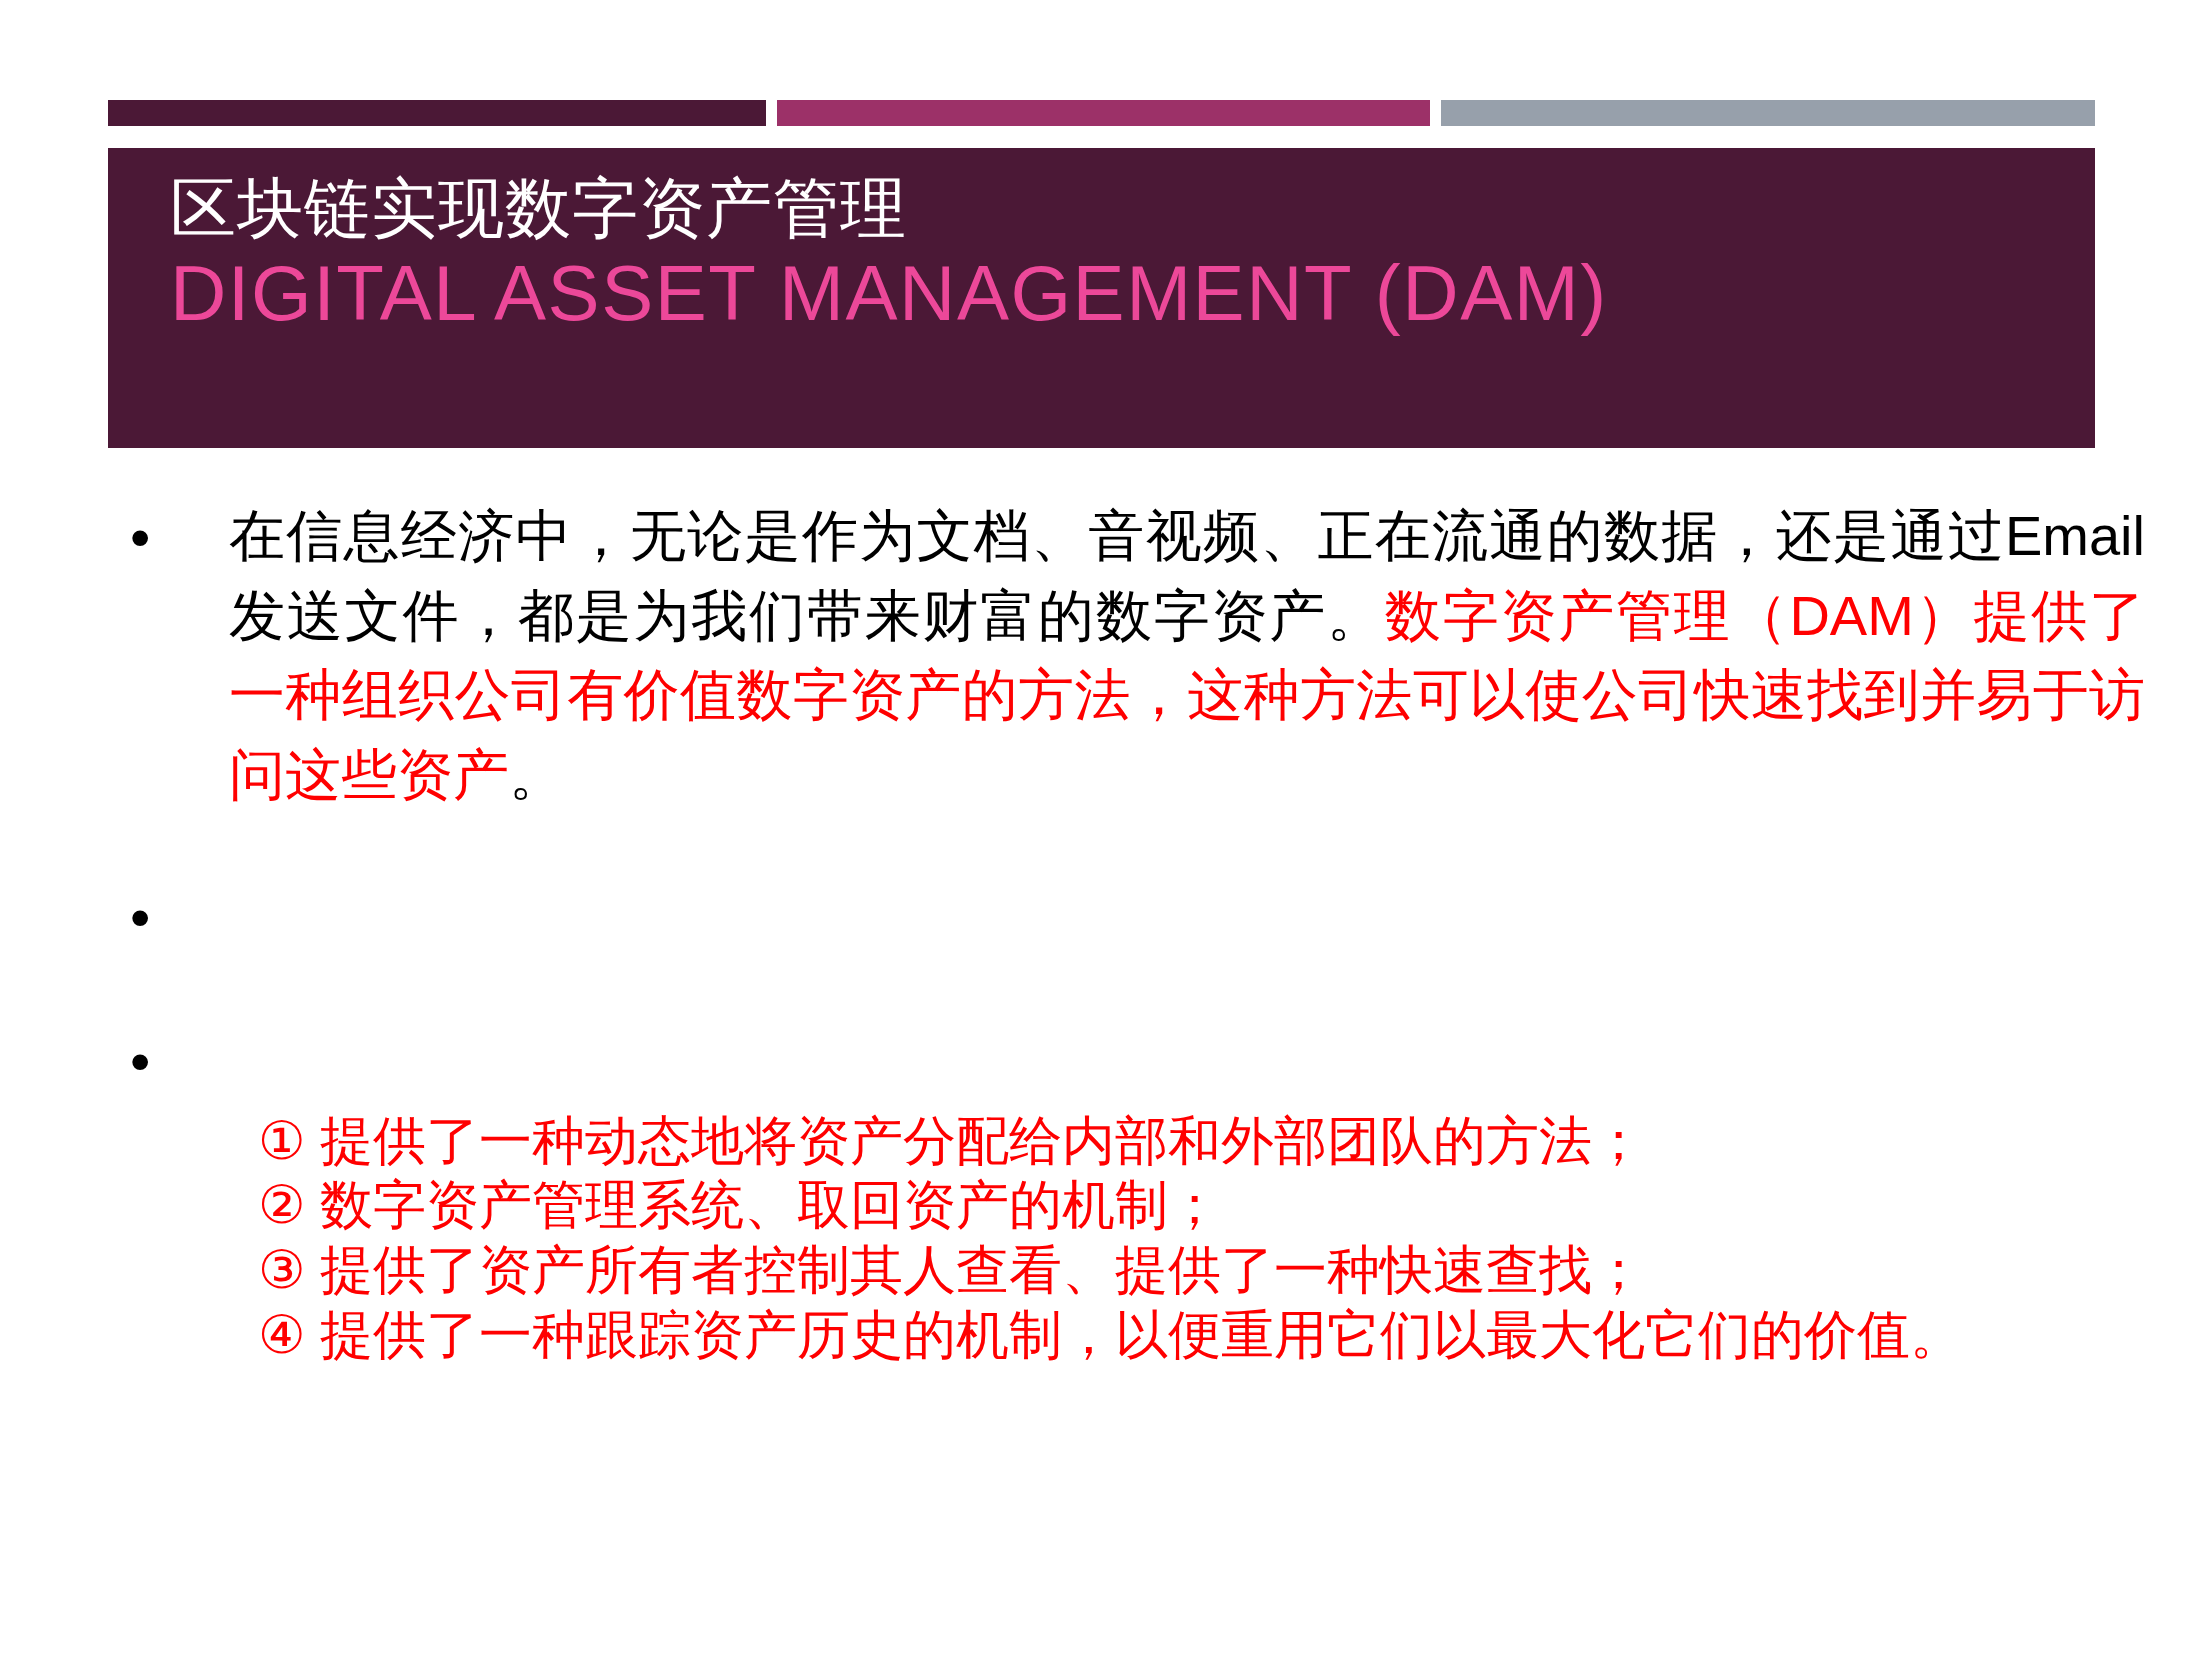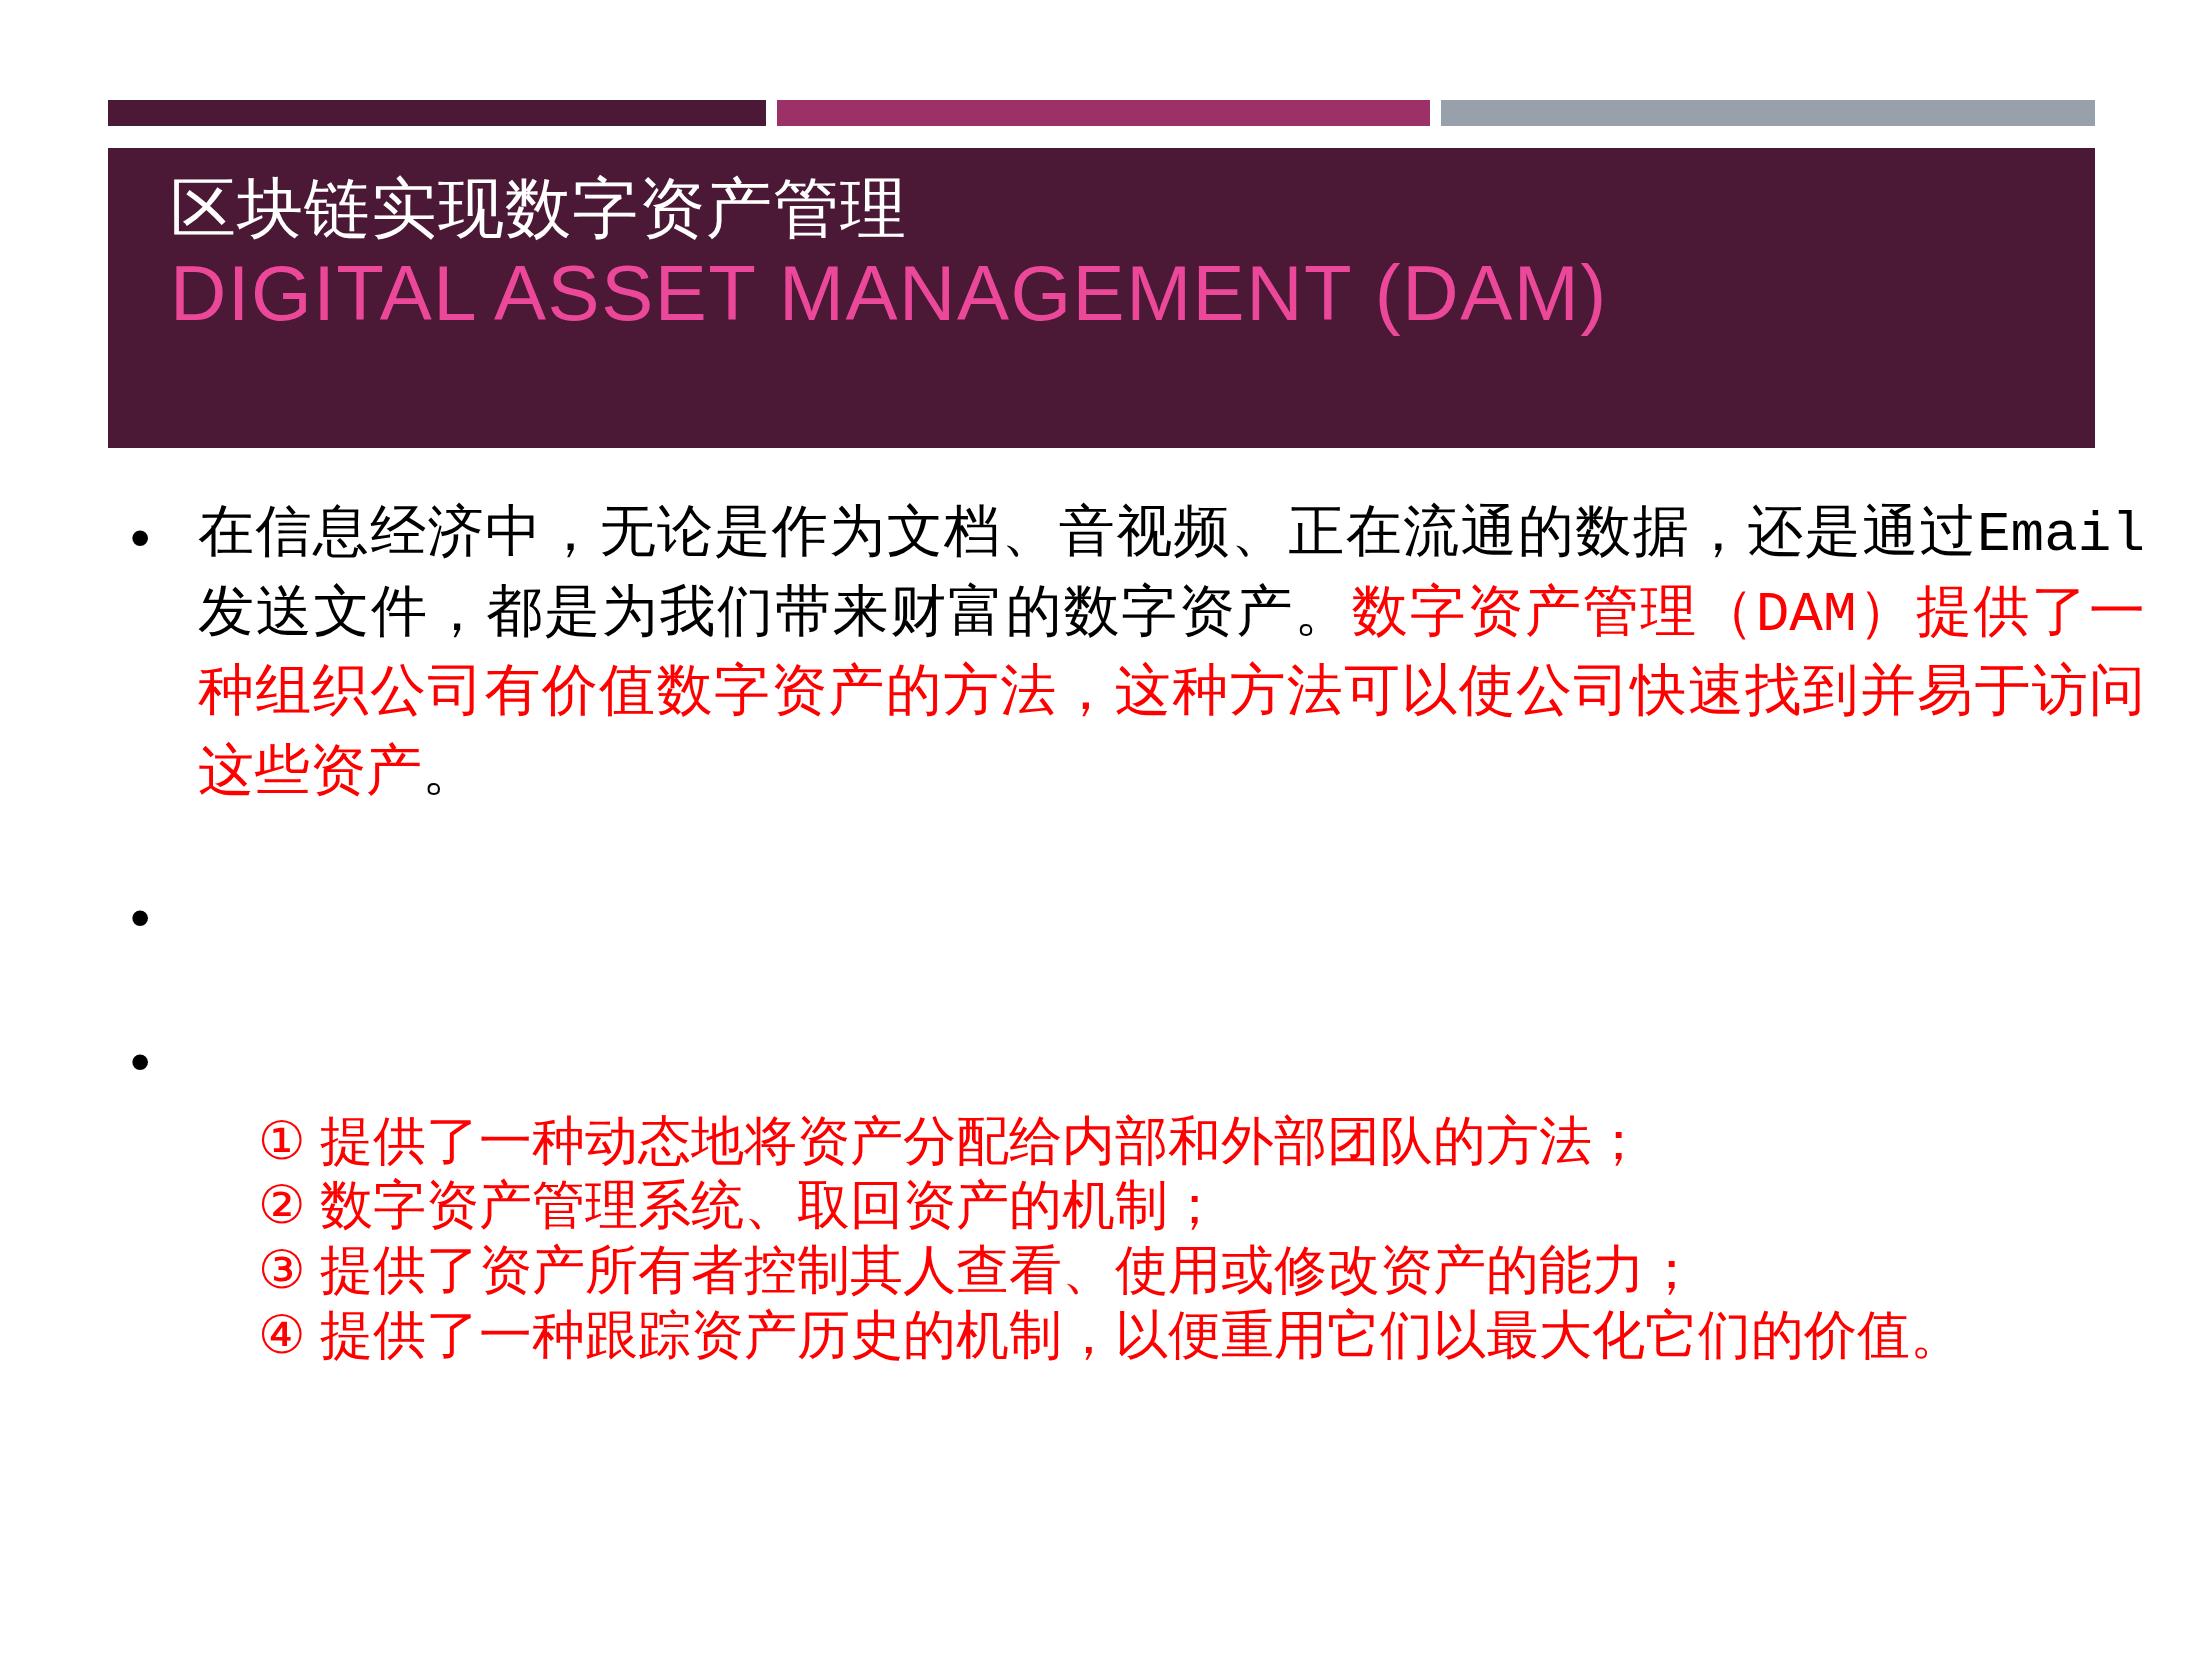--- a/index.html
+++ b/index.html
@@ -86,23 +86,24 @@
     color: #000000;
     font-size: 58px;
     line-height: 1.42;
     font-family: "Liberation Sans", "DejaVu Sans", sans-serif;
   }
   .bullet-text {
     flex: 1 1 auto;
     color: #000000;
     font-size: 56px;
     line-height: 1.42;
-    font-family: Liberation Mono, monospace;
+    font-family: Liberation Sans, sans-serif;
     text-align: justify;
     text-justify: inter-character;
+    margin-left: 31px;
   }
   .bullet-text .red {
     color: #FF0000;
   }
   .gap-md { height: 62px; }
 
   .numbered-list {
     padding: 6px 60px 0 258px;
   }
   .numbered-item {
@@ -157,21 +158,21 @@
     <div class="numbered-item">
       <span class="numbered-mark">①</span>
       <span class="numbered-label">提供了一种动态地将资产分配给内部和外部团队的方法；</span>
     </div>
     <div class="numbered-item">
       <span class="numbered-mark">②</span>
       <span class="numbered-label">数字资产管理系统、取回资产的机制；</span>
     </div>
     <div class="numbered-item">
       <span class="numbered-mark">③</span>
-      <span class="numbered-label">提供了资产所有者控制其人查看、使用或修改资产的能力；</span>
+      <span class="numbered-label">提供了资产所有者控制其人查看、提供了一种快速查找；</span>
     </div>
     <div class="numbered-item">
       <span class="numbered-mark">④</span>
       <span class="numbered-label">提供了一种跟踪资产历史的机制，以便重用它们以最大化它们的价值。</span>
     </div>
   </div>
 
 </div>
 
 </body></html>

